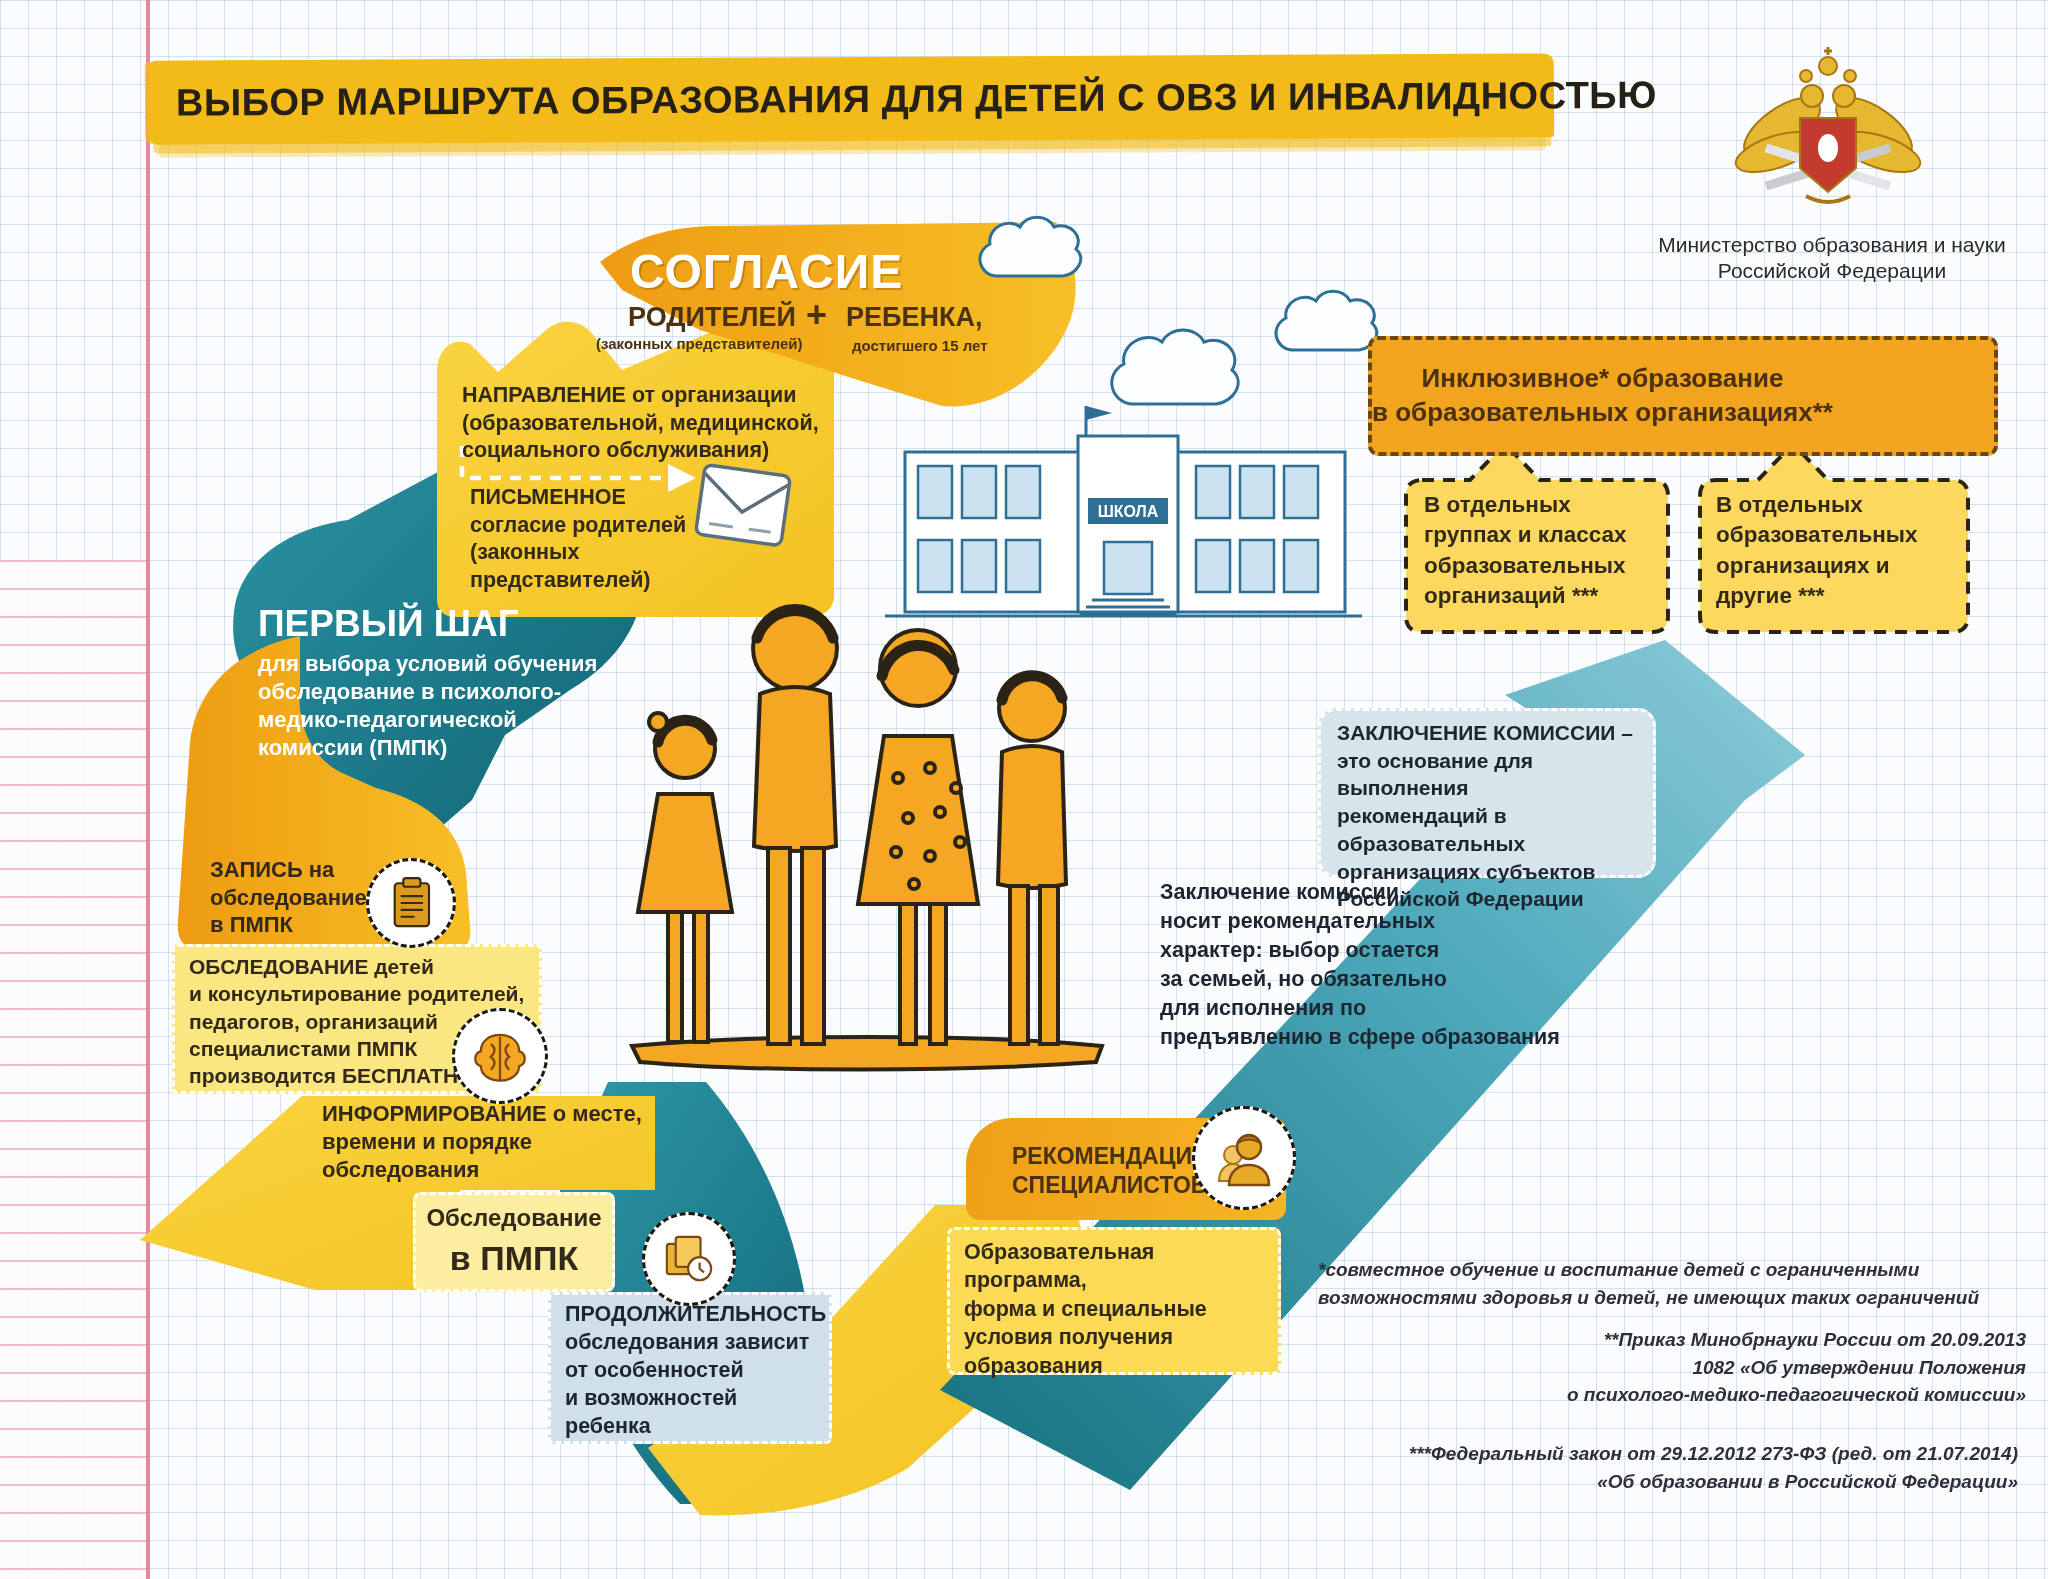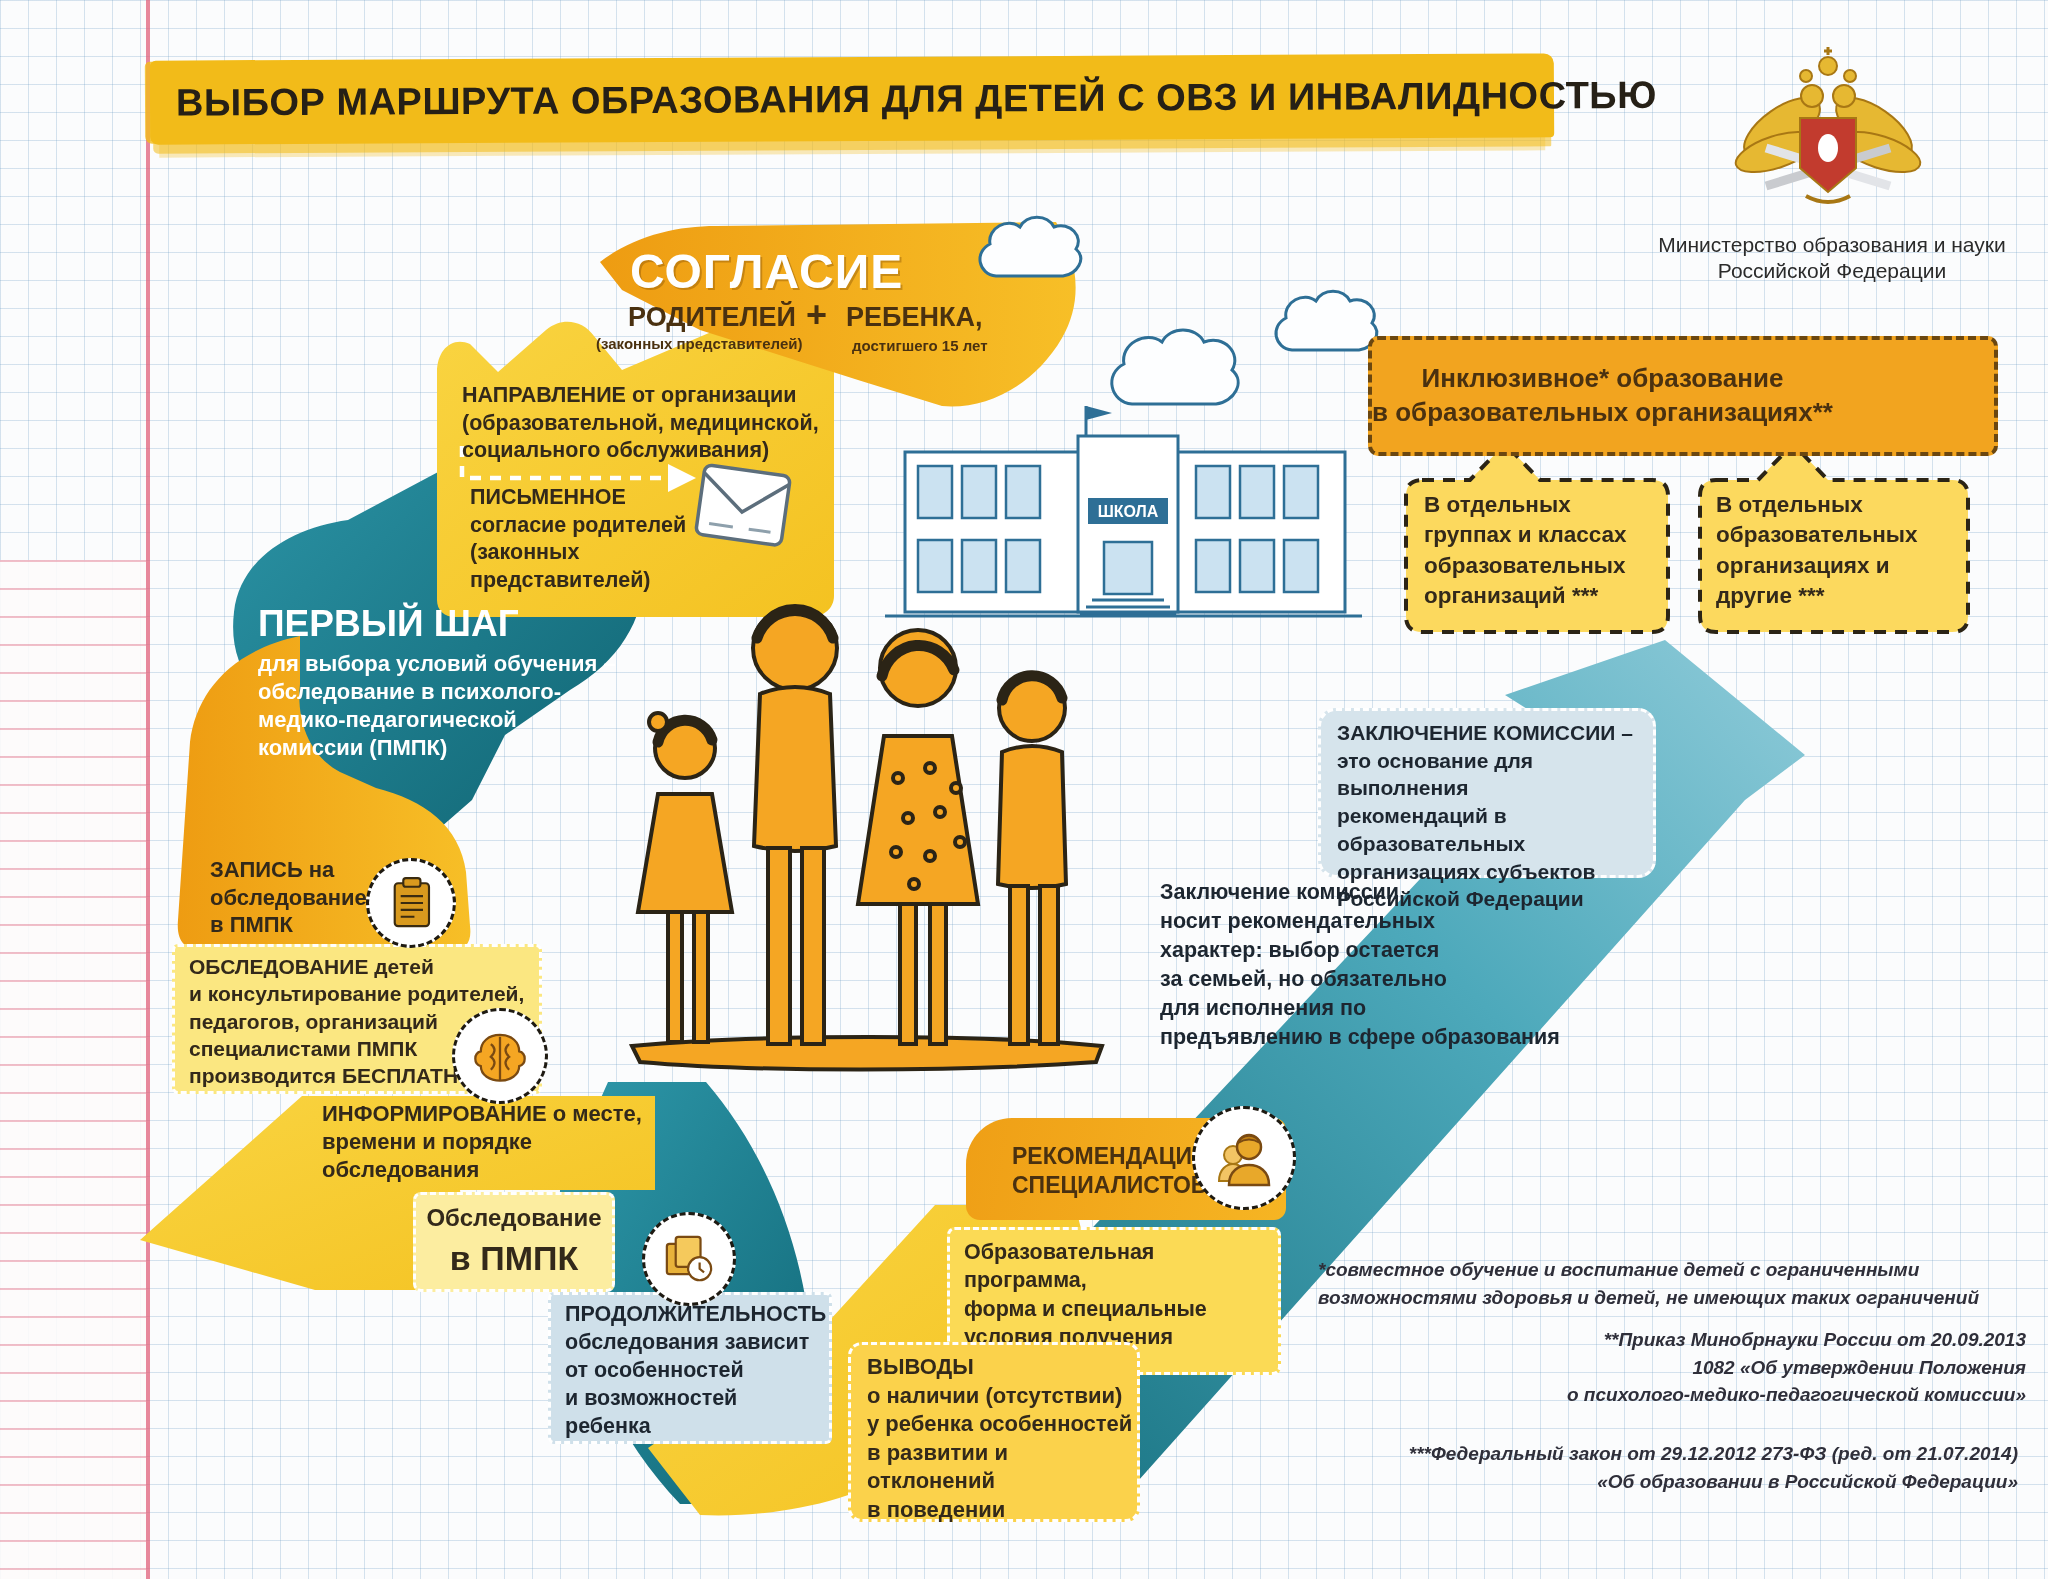--- a/index.html
+++ b/index.html
@@ -264,27 +264,20 @@
     <div class="t brown" style="left:46px;top:24px;font-size:23px;">РЕКОМЕНДАЦИИ
 СПЕЦИАЛИСТОВ:</div>
   </div>
   <div class="box edu-box">
     <div class="t" style="left:14px;top:8px;font-size:21.5px;line-height:1.32;">Образовательная программа,
 форма и специальные
 условия получения
 образования</div>
   </div>
 
-  <div class="box conclusions-bubble">
-    <div class="t" style="left:16px;top:8px;font-size:22px;line-height:1.3;">ВЫВОДЫ
-о наличии (отсутствии)
-у ребенка особенностей
-в развитии и отклонений
-в поведении</div>
-  </div>
 
   <div class="box commission-box">
     <div class="t navy" style="left:16px;top:8px;font-size:21px;line-height:1.32;">ЗАКЛЮЧЕНИЕ КОМИССИИ –
 это основание для выполнения
 рекомендаций в образовательных
 организациях субъектов
 Российской Федерации</div>
   </div>
   <div class="t navy" style="left:1160px;top:878px;width:488px;font-size:21.5px;line-height:1.35;text-align:left;">Заключение комиссии
 носит рекомендательных

